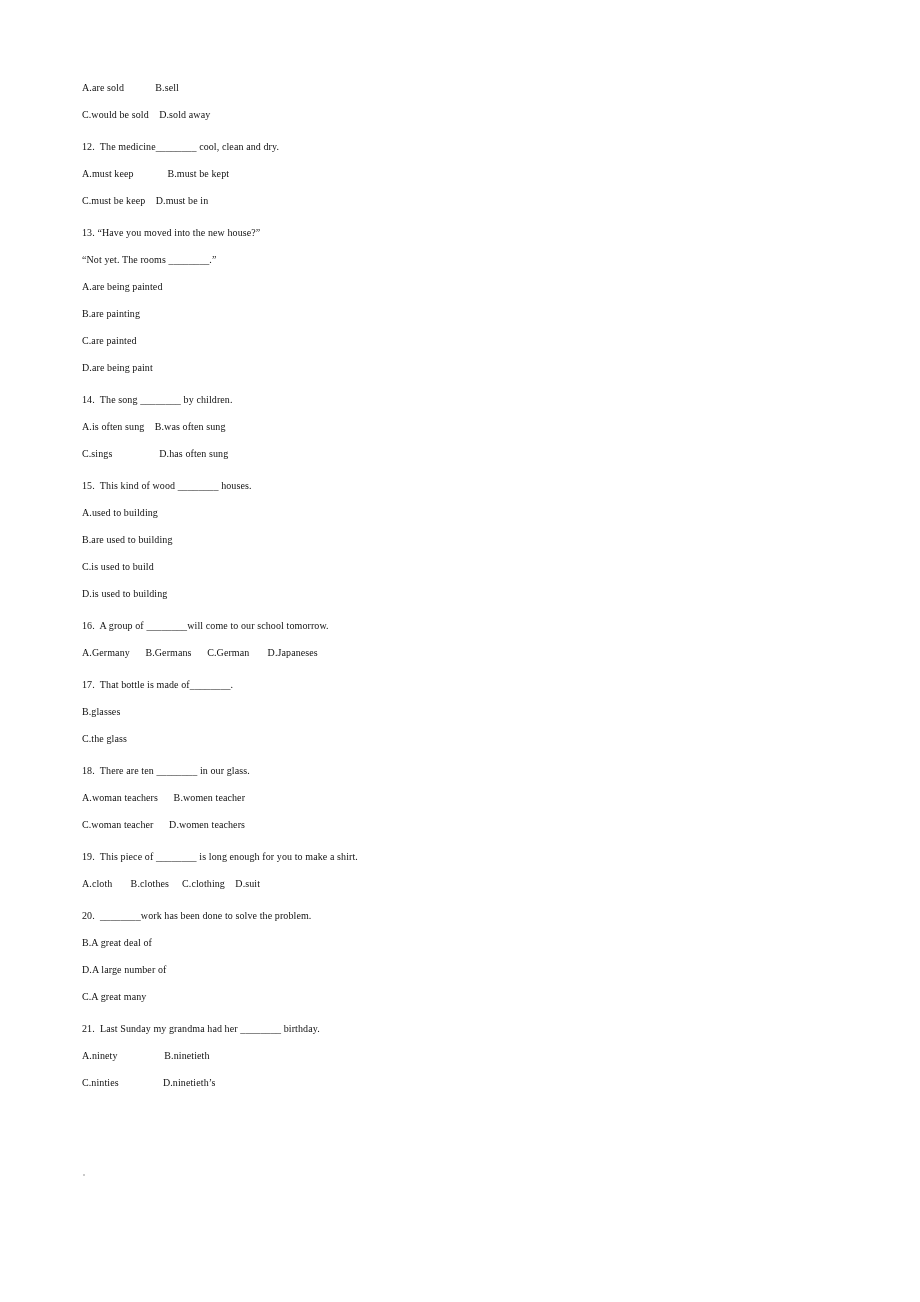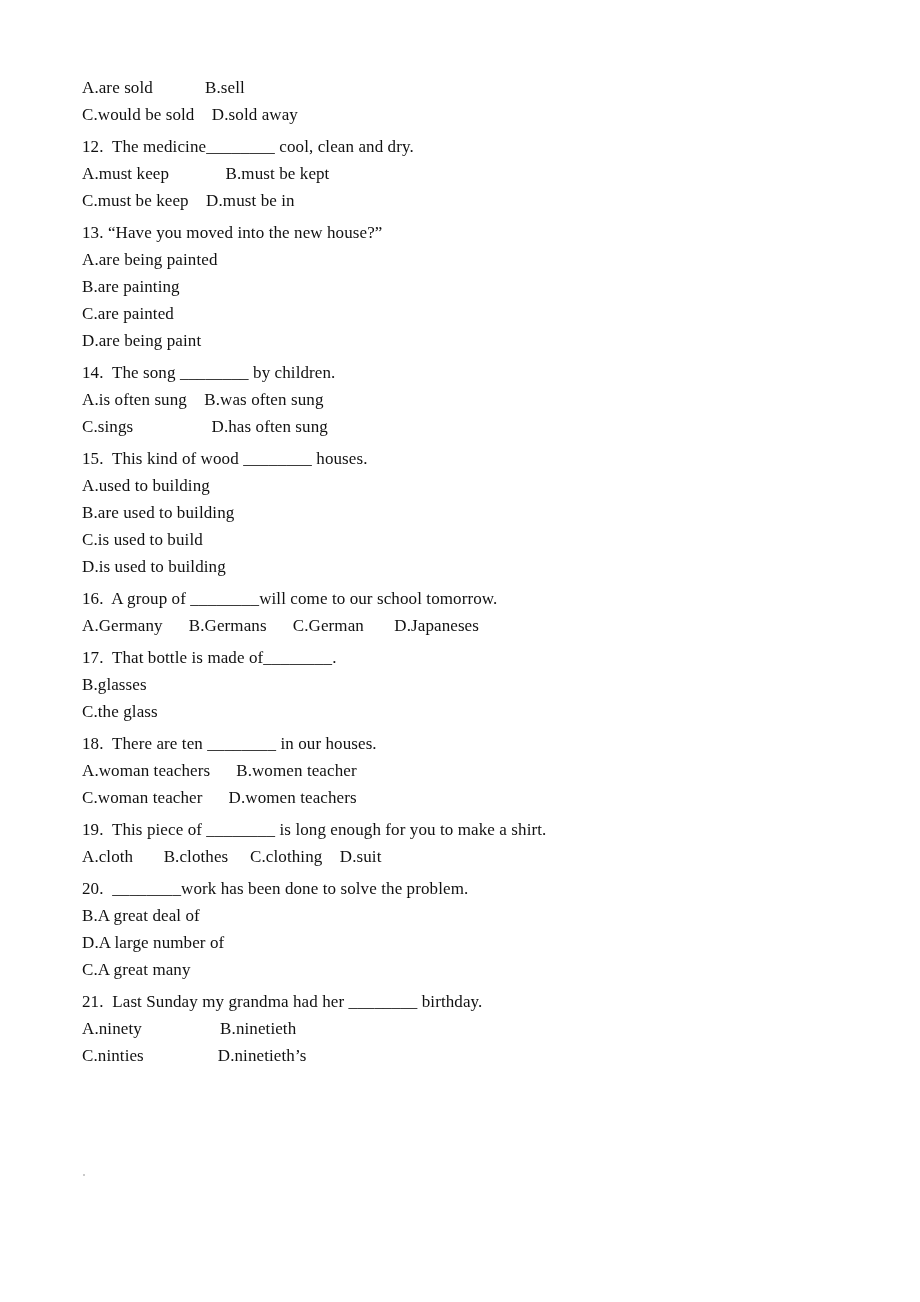--- a/index.html
+++ b/index.html
@@ -25,21 +25,21 @@
     background: #fff;
   }
   .content {
     position: absolute;
     left: 82px;
     top: 74px;
     width: 780px;
   }
   
   .line {
-    font-size: 17px;
+    font-size: 10px;
     line-height: 27px;
     height: 27px;
     white-space: pre;
     color: #111;
     letter-spacing: 0.1px;
   }
   
   .qstart {
     margin-top: 5px;
   }
@@ -62,38 +62,39 @@
 <body>
 
 <div class="page">
   <div class="content">
       <div class="line"><span>A.are sold            B.sell</span></div>
       <div class="line"><span>C.would be sold    D.sold away</span></div>
       <div class="line qstart"><span>12.  The medicine</span><span class="blank">________</span><span> cool, clean and dry.</span></div>
       <div class="line"><span>A.must keep             B.must be kept</span></div>
       <div class="line"><span>C.must be keep    D.must be in</span></div>
       <div class="line qstart"><span>13. “Have you moved into the new house?”</span></div>
+      <div class="line"><span>“Not yet. The rooms </span><span class="blank">________</span><span>.”</span></div>
       <div class="line"><span>A.are being painted</span></div>
       <div class="line"><span>B.are painting</span></div>
       <div class="line"><span>C.are painted</span></div>
       <div class="line"><span>D.are being paint</span></div>
       <div class="line qstart"><span>14.  The song </span><span class="blank">________</span><span> by children.</span></div>
       <div class="line"><span>A.is often sung    B.was often sung</span></div>
       <div class="line"><span>C.sings                  D.has often sung</span></div>
       <div class="line qstart"><span>15.  This kind of wood </span><span class="blank">________</span><span> houses.</span></div>
       <div class="line"><span>A.used to building</span></div>
       <div class="line"><span>B.are used to building</span></div>
       <div class="line"><span>C.is used to build</span></div>
       <div class="line"><span>D.is used to building</span></div>
       <div class="line qstart"><span>16.  A group of </span><span class="blank">________</span><span>will come to our school tomorrow.</span></div>
       <div class="line"><span>A.Germany      B.Germans      C.German       D.Japaneses</span></div>
       <div class="line qstart"><span>17.  That bottle is made of</span><span class="blank">________</span><span>.</span></div>
       <div class="line"><span>B.glasses</span></div>
       <div class="line"><span>C.the glass</span></div>
-      <div class="line qstart"><span>18.  There are ten </span><span class="blank">________</span><span> in our houses.</span></div>
+      <div class="line qstart"><span>18.  There are ten </span><span class="blank">________</span><span> in our glass.</span></div>
       <div class="line"><span>A.woman teachers      B.women teacher</span></div>
       <div class="line"><span>C.woman teacher      D.women teachers</span></div>
       <div class="line qstart"><span>19.  This piece of </span><span class="blank">________</span><span> is long enough for you to make a shirt.</span></div>
       <div class="line"><span>A.cloth       B.clothes     C.clothing    D.suit</span></div>
       <div class="line qstart"><span>20.  </span><span class="blank">________</span><span>work has been done to solve the problem.</span></div>
       <div class="line"><span>B.A great deal of</span></div>
       <div class="line"><span>D.A large number of</span></div>
       <div class="line"><span>C.A great many</span></div>
       <div class="line qstart"><span>21.  Last Sunday my grandma had her </span><span class="blank">________</span><span> birthday.</span></div>
       <div class="line"><span>A.ninety                  B.ninetieth</span></div>

